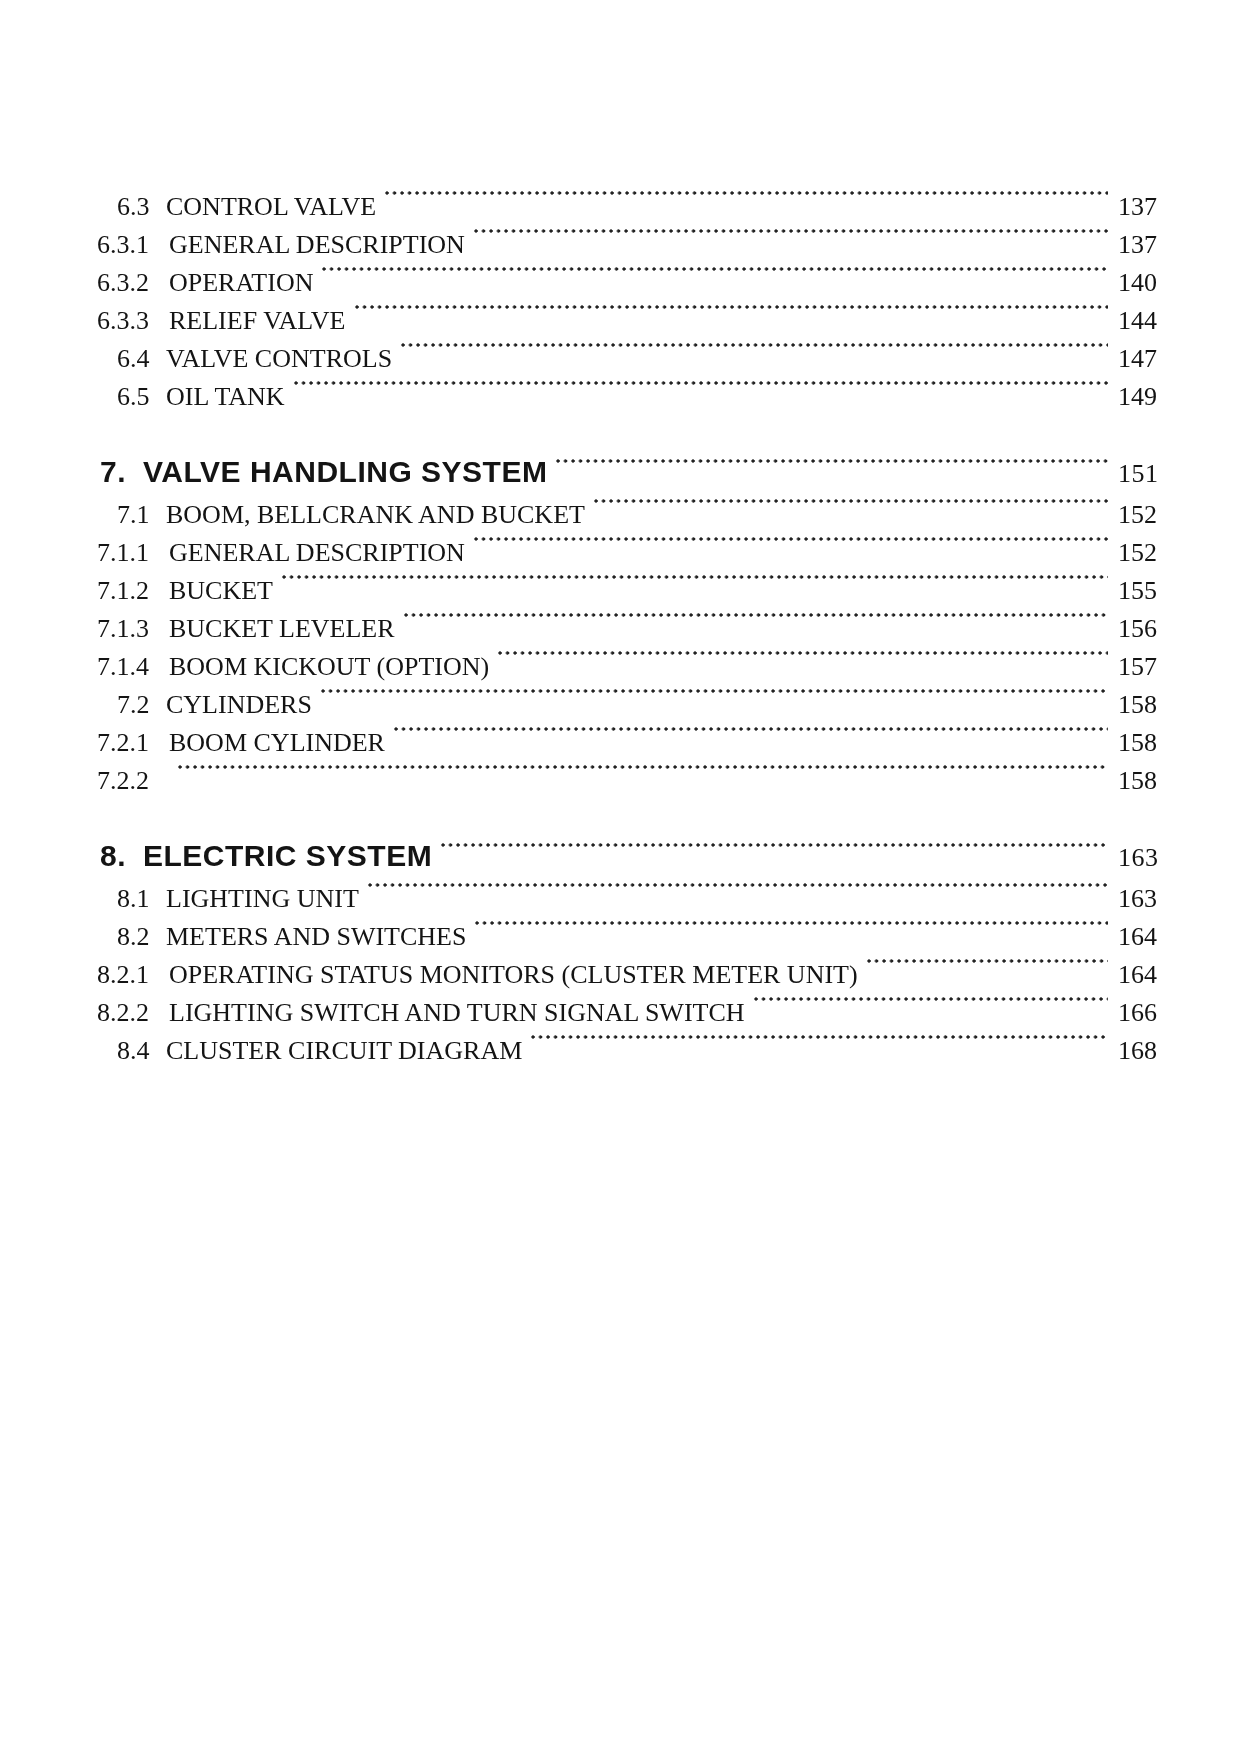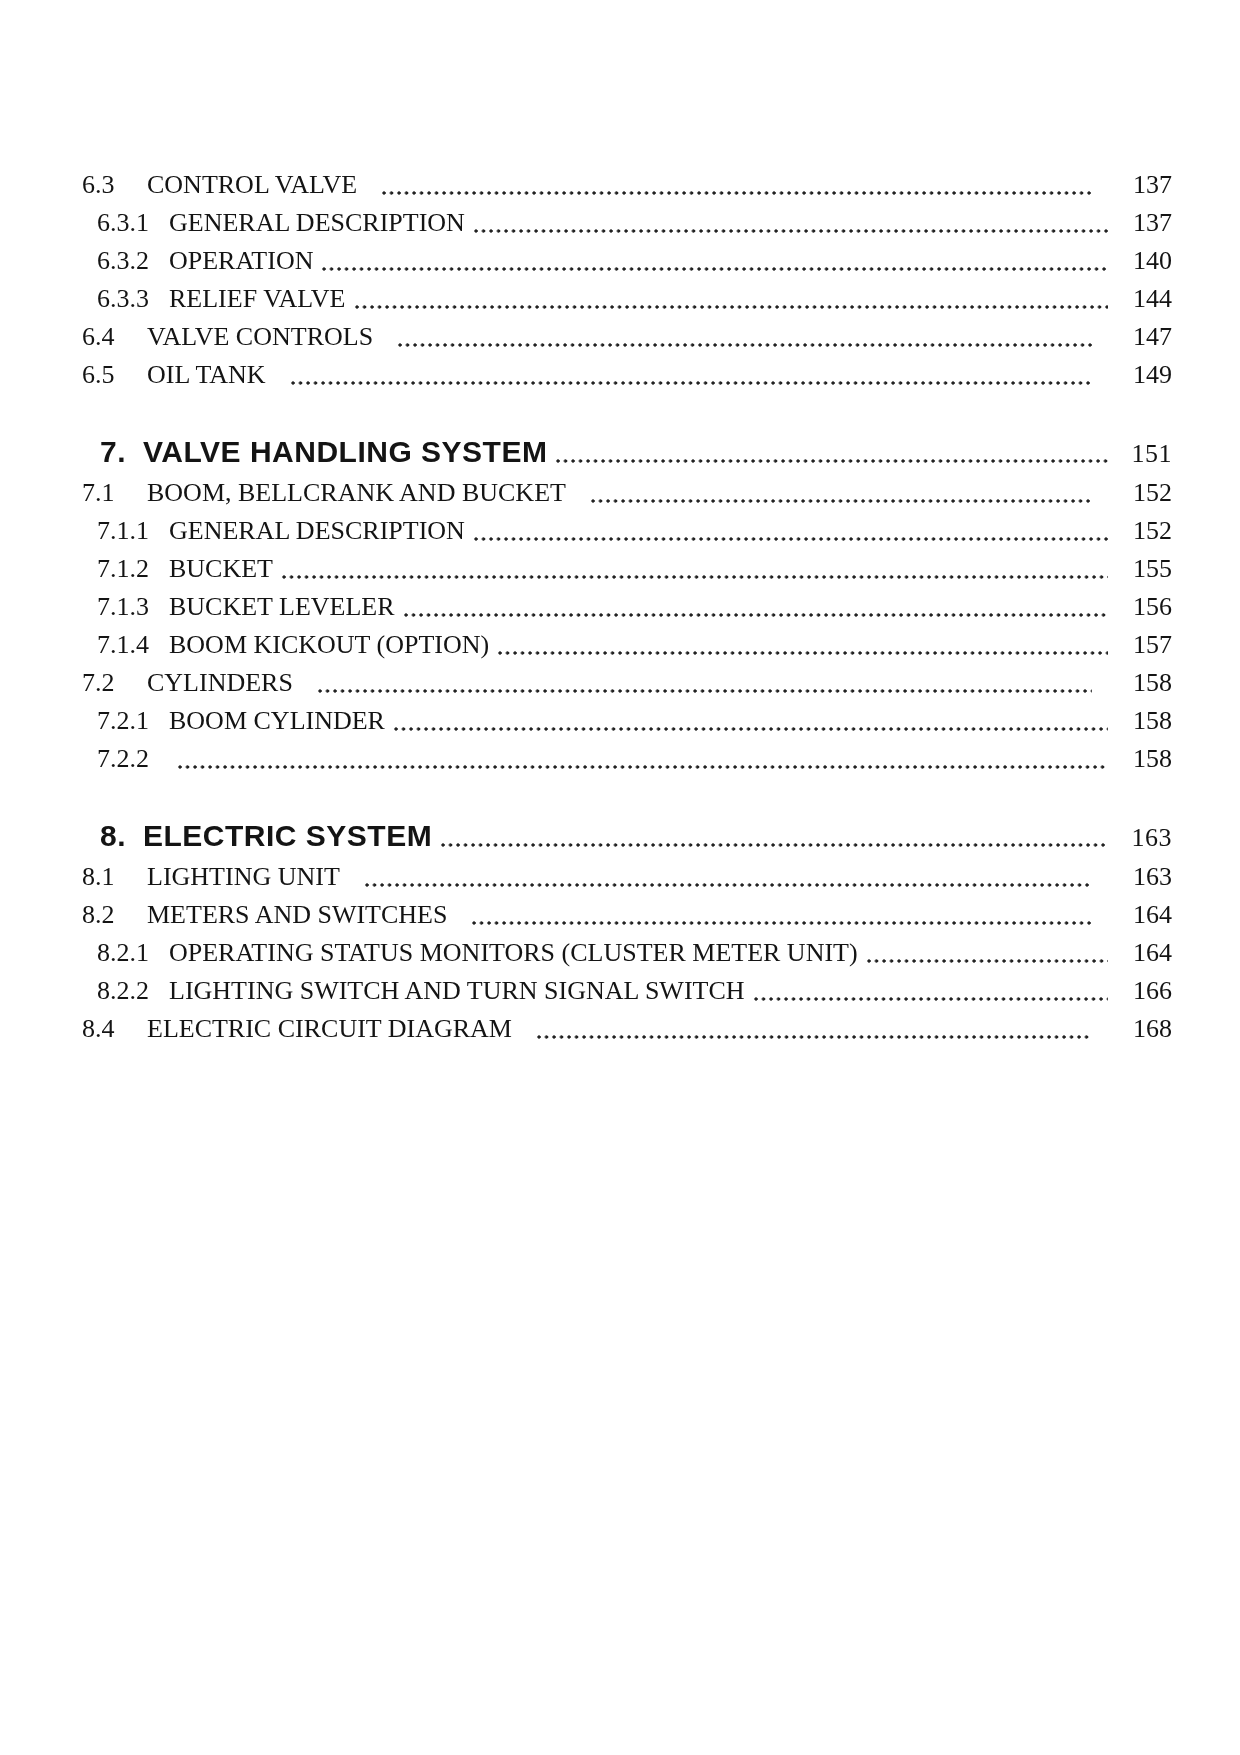--- a/index.html
+++ b/index.html
@@ -37,21 +37,21 @@
     font-size: 30px;
     letter-spacing: 0.5px;
   }
   .toc-num {
     flex: 0 0 auto;
   }
   .level-1 > .toc-num { width: 43px; }
   .level-2 > .toc-num { width: 49px; }
   .level-3 > .toc-num { width: 72px; }
   .level-1 { padding-left: 100px; }
-  .level-2 { padding-left: 82px; gap: 16px; }
+  .level-2 { padding-left: 117px; }
   .level-3 { padding-left: 97px; }
   .toc-title {
     flex: 0 0 auto;
     text-align: right;
   }
   .toc-leader {
     flex: 1 1 auto;
     height: 6px;
     align-self: flex-end;
     margin: 0 10px 8px 9px;
@@ -59,24 +59,25 @@
     background-size: 7.5px 6px;
     background-repeat: repeat-x;
     background-position: left bottom;
   }
   .level-1 > .toc-leader {
     margin-bottom: 10px;
   }
   .toc-page {
     flex: 0 0 auto;
     width: 54px;
-    text-align: right;
+    text-align: left;
     font-family: "Liberation Serif", serif;
     font-weight: 400;
     font-size: 26px;
+    margin-top: 22px;
   }
 </style>
 </head>
 <body>
 
 <div class="page">
   <div class="toc">
       <div class="toc-row level-2">
         <span class="toc-num">6.3</span>
         <span class="toc-title">CONTROL VALVE</span>
@@ -191,18 +192,18 @@
         <span class="toc-page">164</span>
       </div>
       <div class="toc-row level-3">
         <span class="toc-num">8.2.2</span>
         <span class="toc-title">LIGHTING SWITCH AND TURN SIGNAL SWITCH</span>
         <span class="toc-leader"></span>
         <span class="toc-page">166</span>
       </div>
       <div class="toc-row level-2">
         <span class="toc-num">8.4</span>
-        <span class="toc-title">ELECTRIC CIRCUIT DIAGRAM</span>
+        <span class="toc-title">CLUSTER CIRCUIT DIAGRAM</span>
         <span class="toc-leader"></span>
         <span class="toc-page">168</span>
       </div>
     </div>
 </div>
 
 </body></html>

